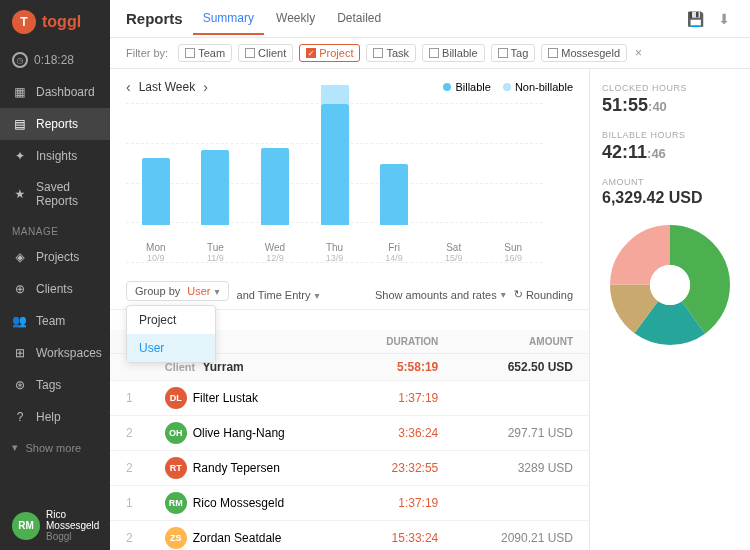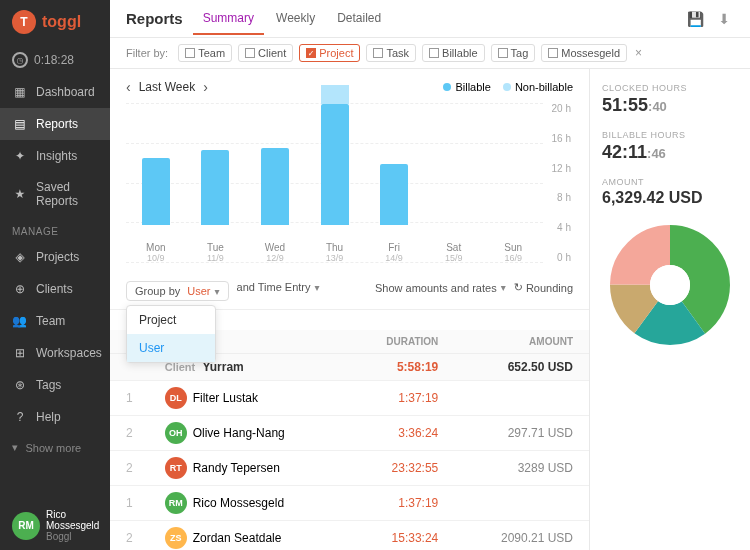--- a/index.html
+++ b/index.html
@@ -20,21 +20,21 @@
     .sidebar-bottom-text { font-size: 11px; color: #bbb; }
     .sidebar-bottom-text .name { color: #fff; font-weight: 500; }
 
     
     .main { flex: 1; display: flex; flex-direction: column; background: #fff; overflow: hidden; }
 
     
     .top-nav { display: flex; align-items: center; padding: 0 16px; background: #fff; border-bottom: 1px solid #e8e8e8; height: 38px; gap: 2px; }
     .top-nav-title { font-size: 15px; font-weight: 600; color: #333; margin-right: 8px; }
     .top-tab { padding: 8px 10px; font-size: 12px; color: #666; cursor: pointer; border-bottom: 2px solid transparent; }
-    .top-tab.active { color: #a21caf; border-bottom: 2px solid #e05c38; }
+    .top-tab.active { color: #3b82f6; border-bottom: 2px solid #e05c38; }
     .top-nav-actions { margin-left: auto; display: flex; gap: 8px; align-items: center; }
     .top-nav-icon { width: 20px; height: 20px; cursor: pointer; color: #999; display: flex; align-items: center; justify-content: center; font-size: 14px; }
 
     
     .filter-bar { display: flex; align-items: center; padding: 6px 16px; gap: 6px; border-bottom: 1px solid #e8e8e8; background: #fff; flex-wrap: wrap; }
     .filter-label { font-size: 11px; color: #888; margin-right: 4px; }
     .filter-chip { display: flex; align-items: center; gap: 3px; padding: 2px 6px; border: 1px solid #ddd; border-radius: 3px; font-size: 11px; color: #555; cursor: pointer; }
     .filter-chip.active { border-color: #e05c38; color: #e05c38; }
     .filter-chip .check { width: 10px; height: 10px; border: 1px solid #999; display: flex; align-items: center; justify-content: center; font-size: 8px; }
     .filter-chip.active .check { background: #e05c38; border-color: #e05c38; color: white; }
@@ -63,21 +63,21 @@
     .bar-stack { display: flex; flex-direction: column; justify-content: flex-end; width: 28px; }
     .bar-billable { background: #5dc8f5; border-radius: 2px 2px 0 0; }
     .bar-non-billable { background: #b3e5fc; }
     .bar-label { font-size: 10px; color: #888; text-align: center; margin-top: 17px; }
     .bar-sublabel { font-size: 9px; color: #bbb; text-align: center; }
     .chart-grid { position: absolute; left: 0; right: 30px; top: 0; bottom: 0; display: flex; flex-direction: column; justify-content: space-between; pointer-events: none; }
     .grid-line { border-top: 1px dashed #eee; width: 100%; }
 
     
     .table-section { flex: 1; overflow-y: auto; }
-    .table-toolbar { display: flex; align-items: flex-start; padding: 8px 16px; gap: 8px; border-bottom: 1px solid #eee; background: #fff; position: sticky; top: 0; z-index: 1; }
+    .table-toolbar { display: flex; align-items: flex-end; padding: 8px 16px; gap: 8px; border-bottom: 1px solid #eee; background: #fff; position: sticky; top: 0; z-index: 1; }
     .group-by-select { display: flex; align-items: center; gap: 4px; border: 1px solid #ddd; border-radius: 4px; padding: 3px 8px; font-size: 11px; cursor: pointer; color: #555; }
     .group-by-select .arrow { font-size: 10px; color: #888; }
     .time-entry-select { display: flex; align-items: center; gap: 4px; font-size: 11px; color: #555; cursor: pointer; }
     .toolbar-right { margin-left: auto; display: flex; align-items: center; gap: 8px; }
     .show-amounts { font-size: 11px; color: #555; cursor: pointer; display: flex; align-items: center; gap: 4px; }
     .rounding-btn { font-size: 11px; color: #555; cursor: pointer; display: flex; align-items: center; gap: 3px; }
 
     
     .data-table { width: 100%; border-collapse: collapse; margin-top: 20px; }
     .data-table th { font-size: 10px; color: #999; text-transform: uppercase; padding: 6px 16px; text-align: left; border-bottom: 1px solid #eee; background: #fafafa; }
@@ -296,28 +296,20 @@
               <div class="bar-group">
                 <div class="bar-stack" style="height: 140px; display: flex; flex-direction: column; justify-content: flex-end; width: 28px;"></div>
                 <div class="bar-label">Sat</div>
                 <div class="bar-sublabel">15/9</div>
               </div>
               <div class="bar-group">
                 <div class="bar-stack" style="height: 140px; display: flex; flex-direction: column; justify-content: flex-end; width: 28px;"></div>
                 <div class="bar-label">Sun</div>
                 <div class="bar-sublabel">16/9</div>
               </div>
-              <div class="chart-y-axis">
-              <span>20 h</span>
-              <span>16 h</span>
-              <span>12 h</span>
-              <span>8 h</span>
-              <span>4 h</span>
-              <span>0 h</span>
-            </div>
           </div>
         </div>
       </div>
 
       <div class="table-section">
         <div class="table-toolbar">
           <div class="dropdown-wrapper">
             <div class="group-by-select" id="groupByBtn">
               <span>Group by</span>
               <span style="color:#e05c38;margin-left:3px;">User</span>

